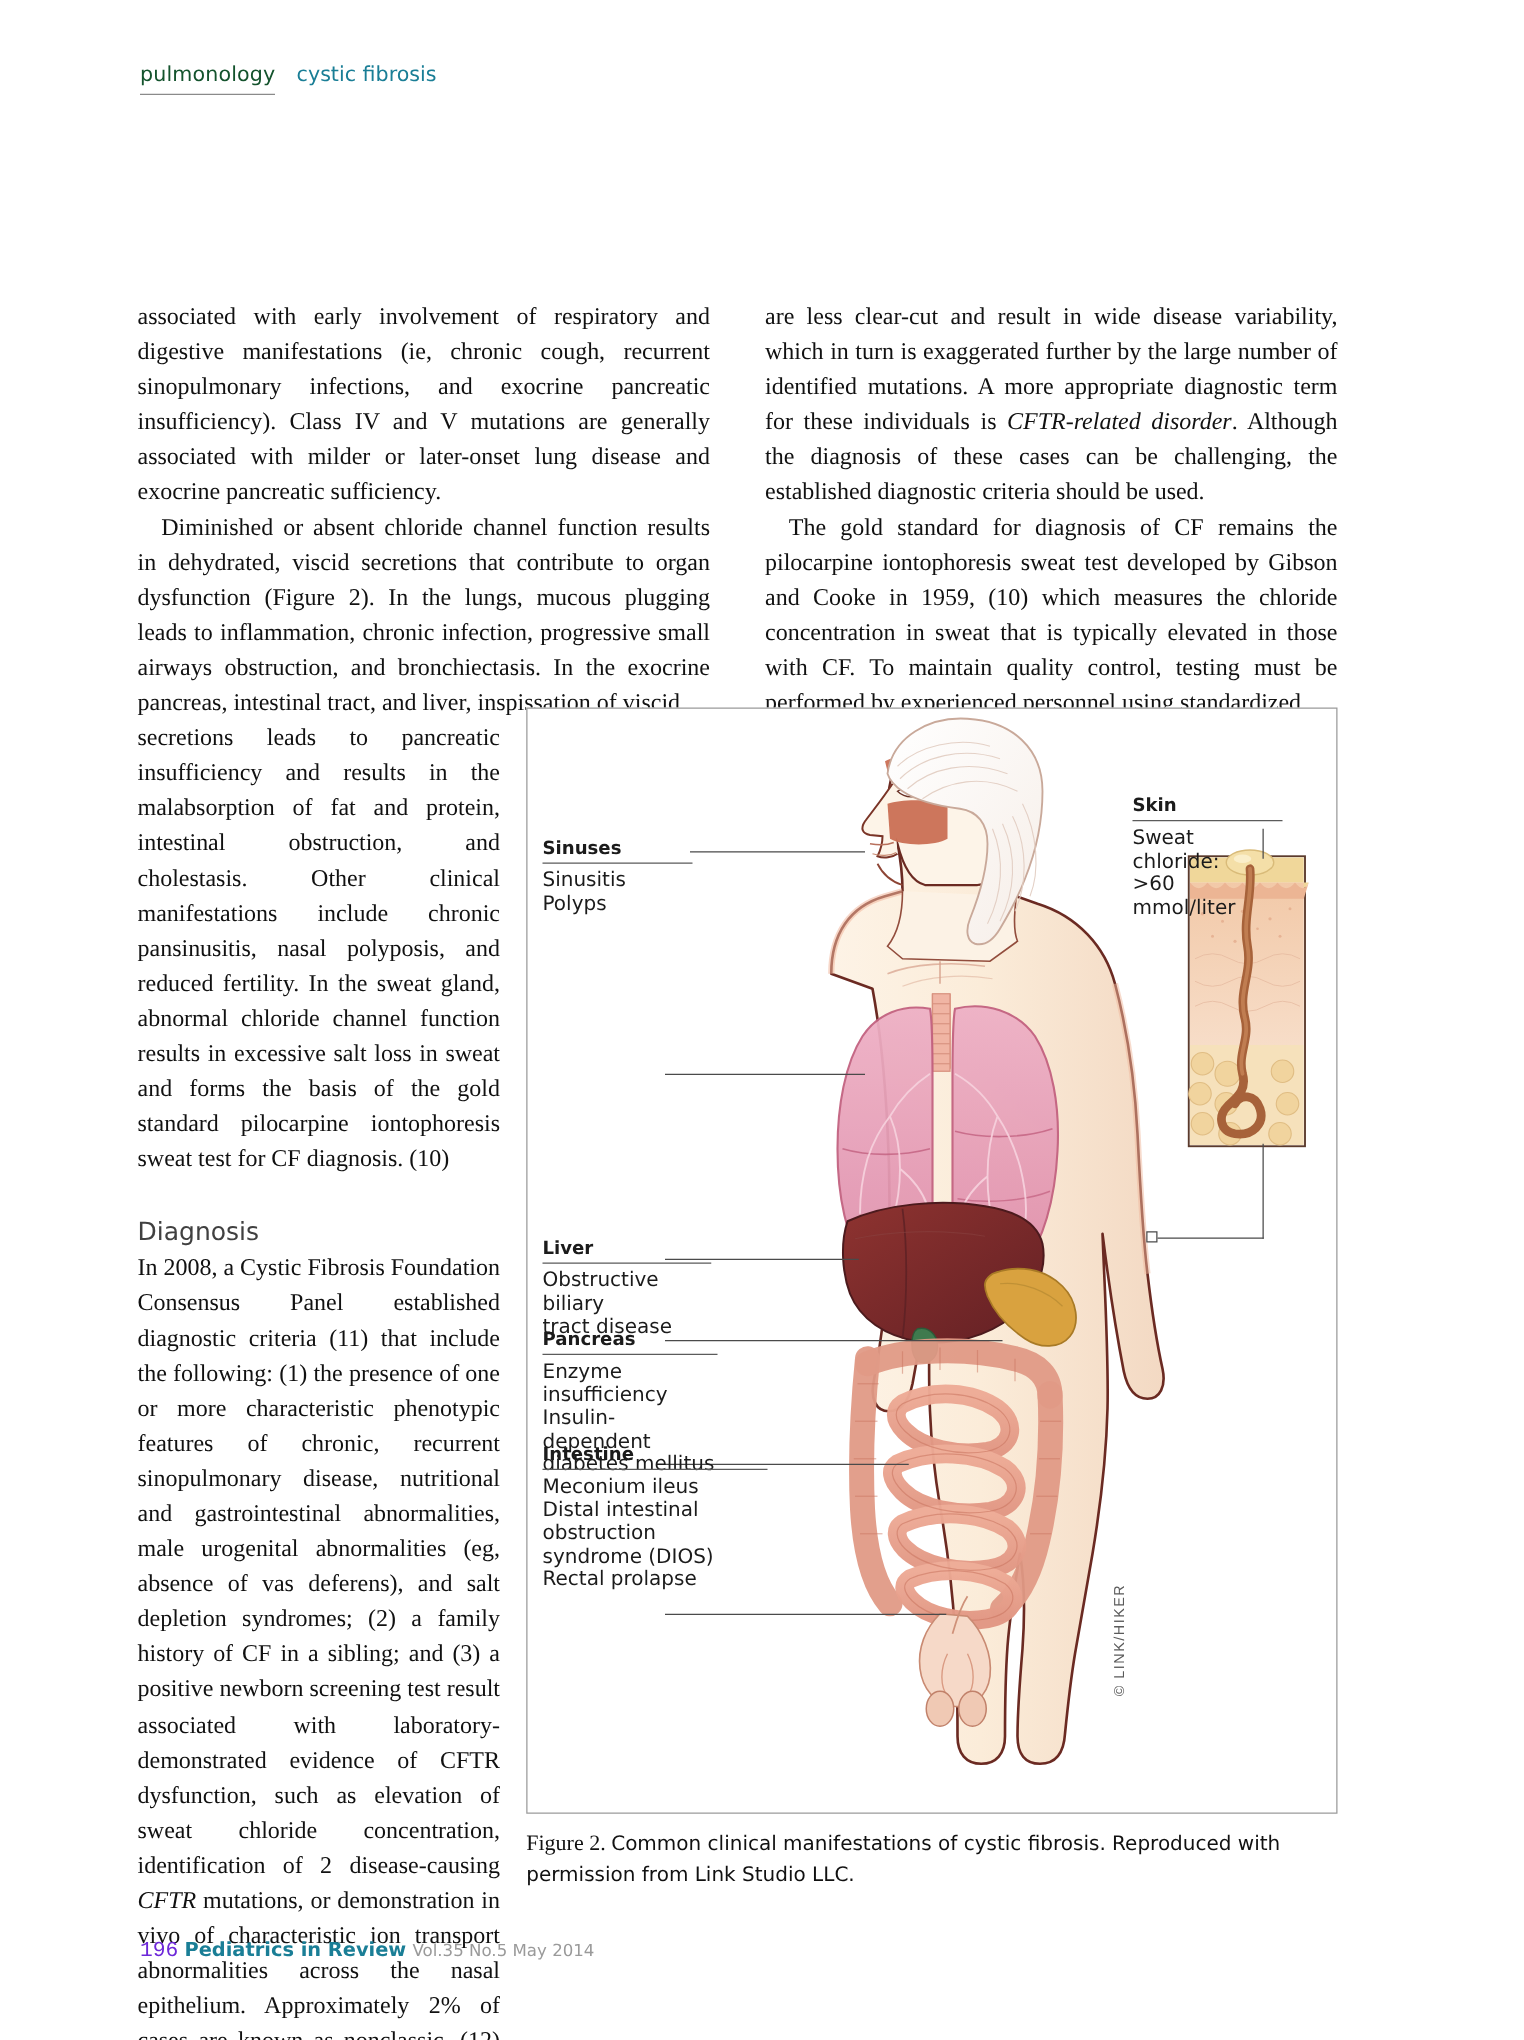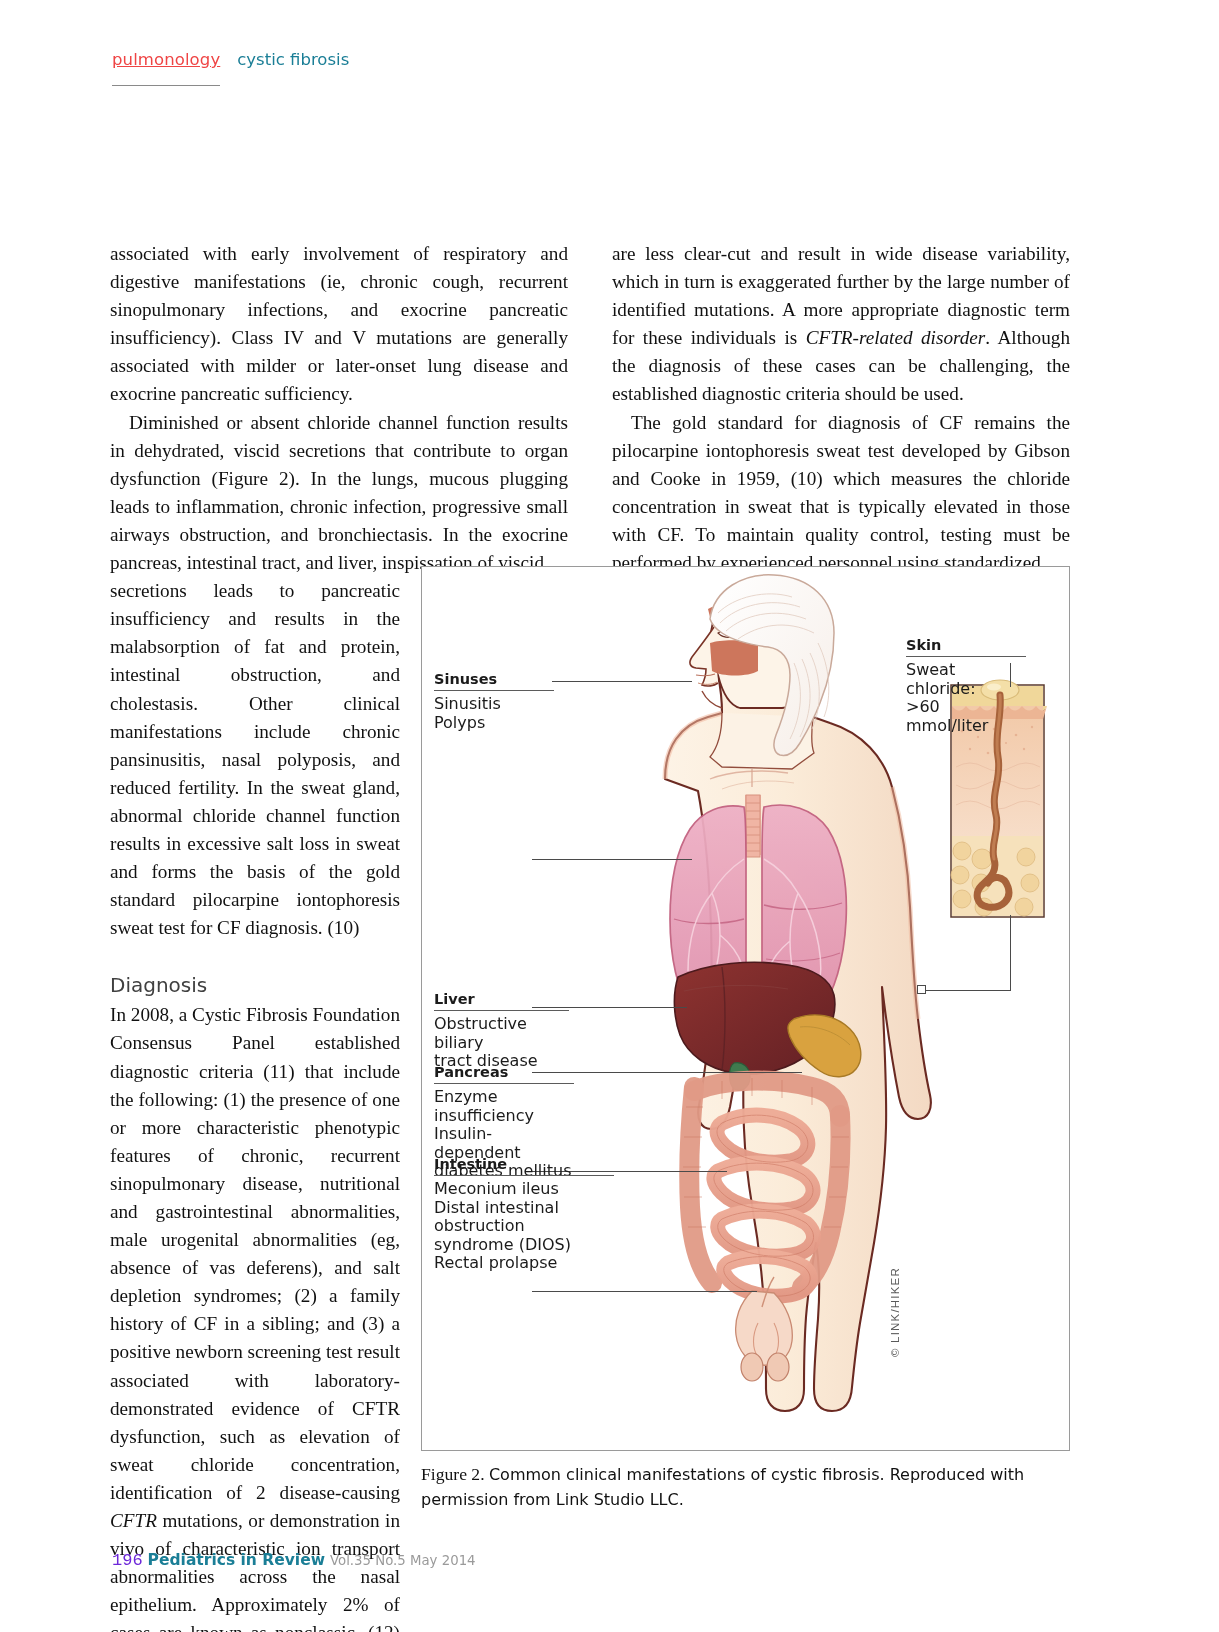--- a/index.html
+++ b/index.html
@@ -10,22 +10,22 @@
     font-family:"Liberation Serif", serif;
     position:relative;
     overflow:hidden;
   }
   .page { position:relative; width:1219px; height:1632px; }
 
   
   .runhead { position:absolute; left:112px; top:50px; }
   .runhead .rh-pulm {
     font-family:"DejaVu Sans", sans-serif;
-    font-size:16.5px; color:#ef4444; letter-spacing:.1px;
-    border-bottom:1.2px solid #8a8a8a; padding-bottom:16px;text-decoration:underline;
+    font-size:16.5px; color:#14532d; letter-spacing:.1px;
+    border-bottom:1.2px solid #8a8a8a; padding-bottom:6px;
   }
   .runhead .rh-cf {
     font-family:"DejaVu Sans", sans-serif;
     font-size:16.5px; color:#1A7E96; margin-left:17px;
   }
 
   
   .body-area { position:absolute; left:110px; top:240px; width:960px; }
 
   .col-right {

